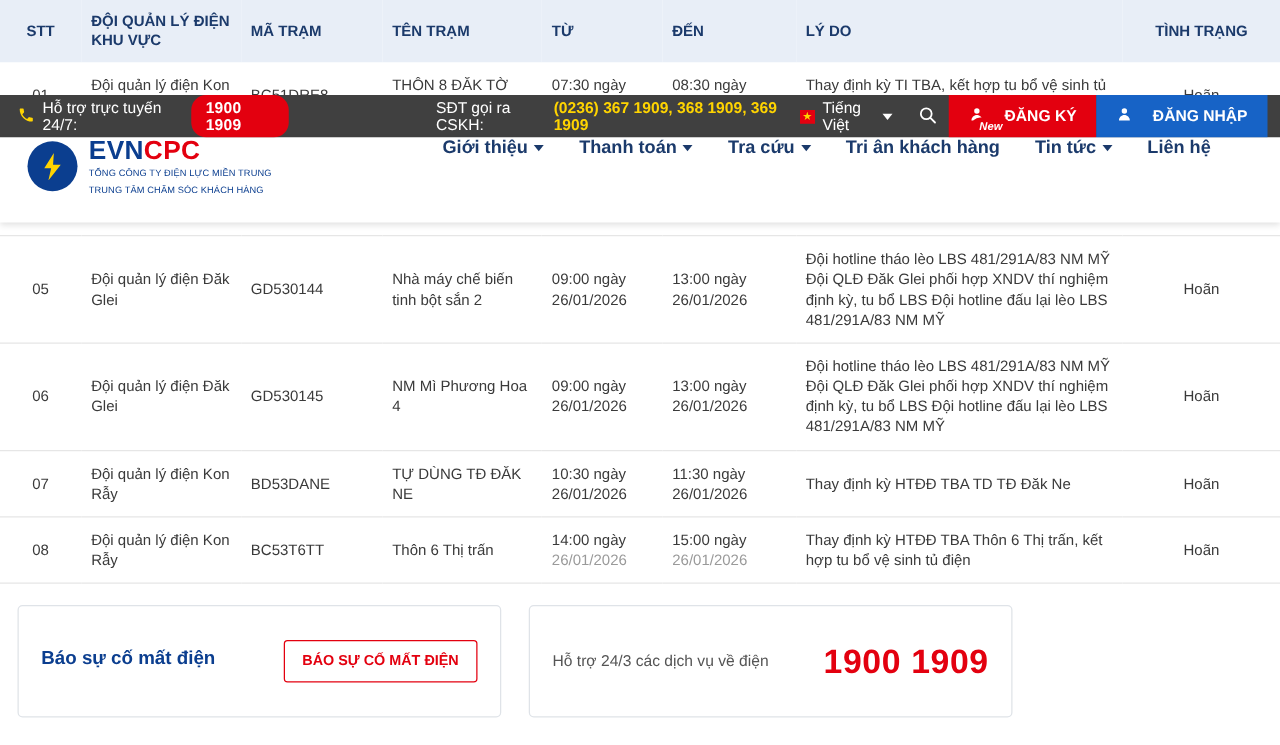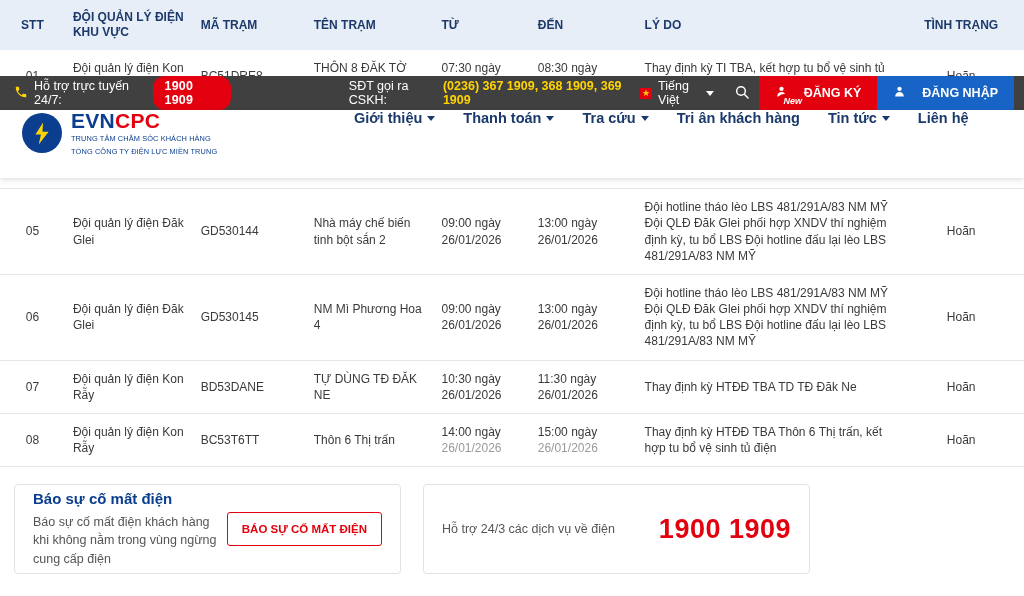--- a/index.html
+++ b/index.html
@@ -395,22 +395,22 @@
           <span>ĐĂNG NHẬP</span>
         </div>
       </div>
     </div>
 
     <div class="navbar">
       <div class="logo">
         <div class="logo-mark"></div>
         <div class="logo-text">
           <div class="l1"><span>EVN</span><span class="cpc">CPC</span></div>
+          <div class="l2">TỔNG CÔNG TY ĐIỆN LỰC MIỀN TRUNG</div>
           <div class="l2">TRUNG TÂM CHĂM SÓC KHÁCH HÀNG</div>
-          <div class="l2">TỔNG CÔNG TY ĐIỆN LỰC MIỀN TRUNG</div>
         </div>
       </div>
 
       <nav class="menu">
         <div class="menu-item">
           <span>Giới thiệu</span>
           <span class="caret"></span>
         </div>
         <div class="menu-item">
           <span>Thanh toán</span>
@@ -432,21 +432,20 @@
           <span>Liên hệ</span>
         </div>
       </nav>
     </div>
   </div>
 
   <div class="cards">
     <div class="card">
       <div>
         <h3>Báo sự cố mất điện</h3>
-        <p>Báo sự cố mất điện khách hàng khi không nằm trong vùng ngừng cung cấp điện</p>
       </div>
       <button class="outline-btn">BÁO SỰ CỐ MẤT ĐIỆN</button>
     </div>
     <div class="card">
       <div class="card-right-text">
         <p>Hỗ trợ 24/3 các dịch vụ về điện</p>
       </div>
       <div class="hotline-big">1900 1909</div>
     </div>
   </div>

